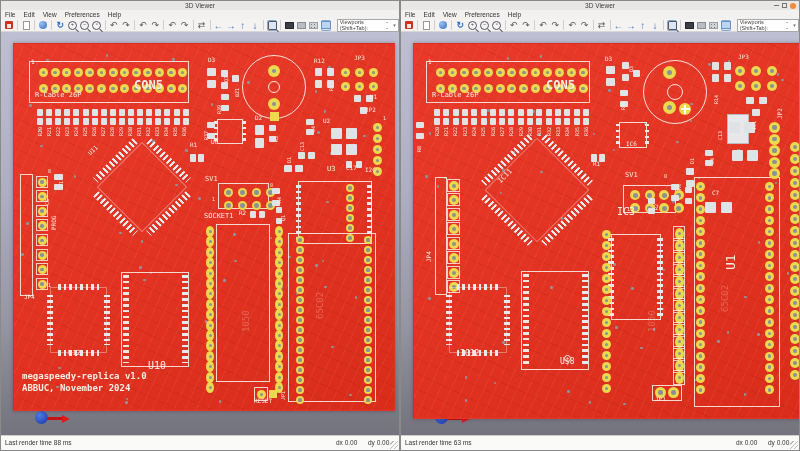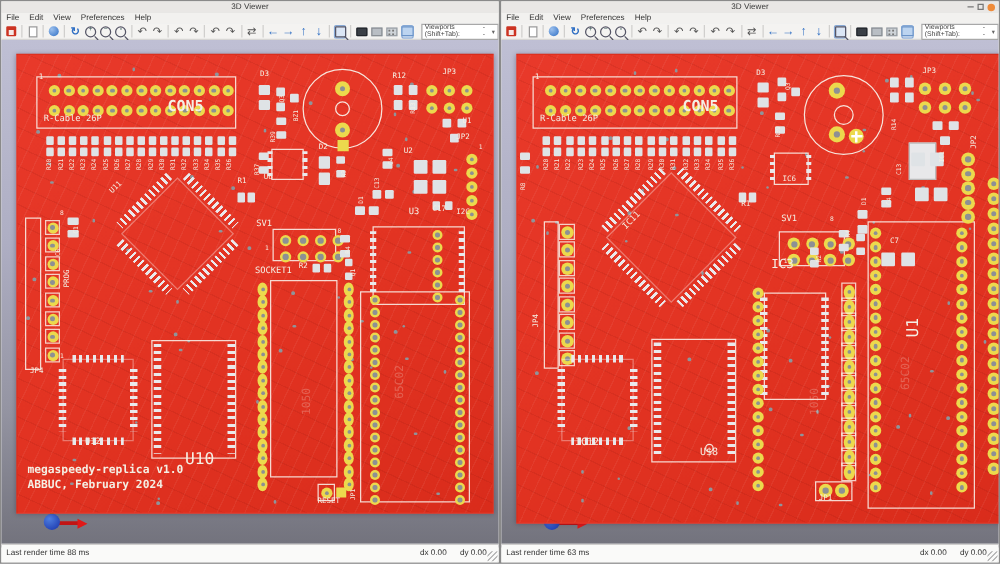--- a/index.html
+++ b/index.html
@@ -770,23 +770,23 @@
           <div class="silk" style="font-size: 5px; left: 198px; top: 153px;">1</div>
           <div class="silk" style="font-size: 5px; left: 263px; top: 159px; transform: rotate(-90deg); transform-origin: 0px 0px;">R4</div>
           <div class="silk" style="font-size: 6px; left: 225px; top: 166px;">R2</div>
           <div class="silk" style="font-size: 5px; left: 267px; top: 177px; transform: rotate(-90deg); transform-origin: 0px 0px;">Q1</div>
           <div class="silk" style="font-size: 7px; left: 190px; top: 169px;">SOCKET1</div>
           <div class="silk dim" style="font-size: 9px; left: 228px; top: 288px; transform: rotate(-90deg); transform-origin: 0px 0px;">1050</div>
           <div class="silk dim" style="font-size: 9px; left: 302px; top: 275px; transform: rotate(-90deg); transform-origin: 0px 0px;">65C02</div>
           <div class="silk" style="font-size: 5px; left: 267px; top: 356px; transform: rotate(-90deg); transform-origin: 0px 0px;">JP1</div>
           <div class="silk" style="font-size: 6px; left: 240px; top: 354px;">RESET</div>
           <div class="silk" style="font-size: 7px; left: 54px; top: 306px;">U12</div>
-          <div class="silk" style="font-size: 13px; left: 134px; top: 317px;">U10</div>
+          <div class="silk" style="font-size: 10px; left: 134px; top: 317px;">U10</div>
           <div class="silk" style="font-size: 9px; font-weight: bold; left: 8px; top: 328px;">megaspeedy-replica v1.0</div>
-          <div class="silk" style="font-size: 9px; font-weight: bold; left: 8px; top: 340px;">ABBUC, February 2024</div>
+          <div class="silk" style="font-size: 9px; font-weight: bold; left: 8px; top: 340px;">ABBUC, November 2024</div>
         </div>
       </div>
   <div class="statusbar">
     <span class="srender">Last render time 88 ms</span>
     <span class="sdx">dx 0.00</span>
     <span class="sdy">dy 0.00</span>
     <span class="grip"></span>
   </div>
 </div>
 

